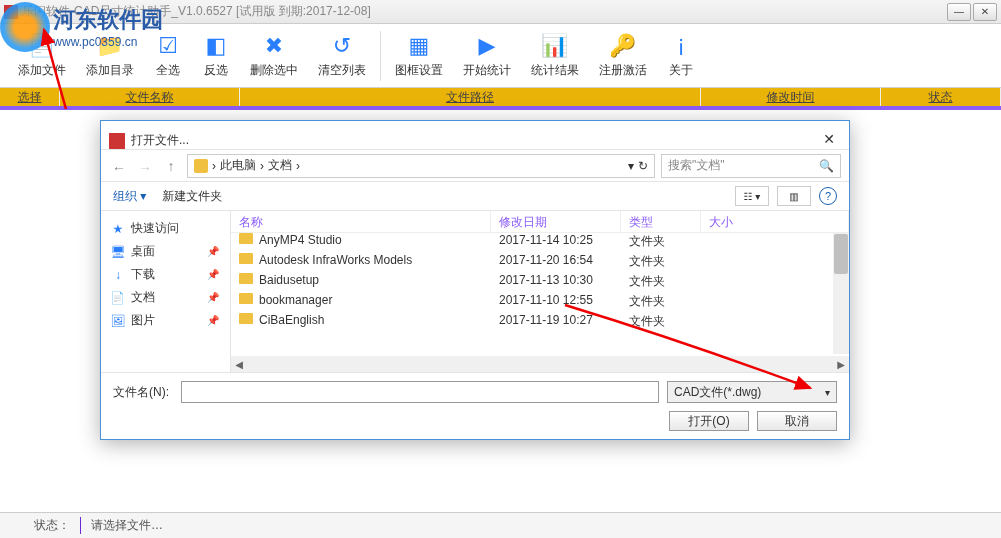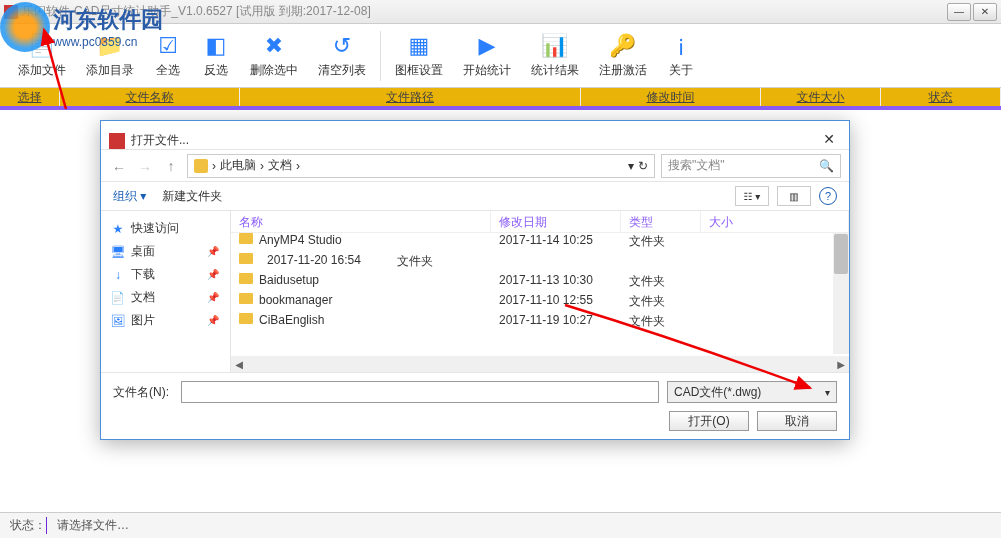--- a/index.html
+++ b/index.html
@@ -93,21 +93,21 @@
     .fn-type .chev { margin-left: auto; font-size: 10px; }
     .btn-row { display: flex; justify-content: flex-end; gap: 8px; }
     .dlg-btn { width: 80px; height: 20px; border: 1px solid #999; background: linear-gradient(#fff,#e8e8e8); font-size: 12px; cursor: pointer; display: flex; align-items: center; justify-content: center; }
     
     
     .arrow1 { position: absolute; top: 24px; left: 36px; z-index: 20; pointer-events: none; }
     .arrow2 { position: absolute; top: 300px; left: 560px; z-index: 20; pointer-events: none; }
     
     
     .statusbar { height: 26px; border-top: 1px solid #ccc; background: #f5f5f5; display: flex; align-items: center; padding: 0 10px; font-size: 12px; color: #555; gap: 4px; }
-    .statusbar .sect { border-right: 1px solid #6d28d9; margin-right: 6px; }
+    .statusbar .sect { border-right: 1px solid #6d28d9; padding-right: 10px; margin-right: 6px; margin-left: 24px; }
     .statusbar .right { margin-left: auto; display: flex; gap: 12px; }
     .statusbar a { color: #333; text-decoration: none; cursor: pointer; }
   </style>
 </head>
 <body>
 
 <div class="titlebar">
   <div class="app-icon"></div>
   <div class="title">乐闪软件-CAD尺寸统计助手_V1.0.6527 [试用版 到期:2017-12-08]</div>
   <div class="win-controls">
@@ -170,21 +170,20 @@
       <div class="tb-icon" style="font-size:22px;color:#2a7fff">ℹ</div>
       <div class="tb-label">关于</div>
     </div>
   </div>
 
 <div class="table-head">
   <div class="th sel">选择</div>
   <div class="th name">文件名称</div>
   <div class="th path">文件路径</div>
   <div class="th mtime">修改时间</div>
-  <div class="th size">文件大小</div>
   <div class="th state">状态</div>
 </div>
 
 <div class="body-area">
 
   <div class="dialog">
     <div class="dlg-title">
       <div class="app-icon"></div>
       <div class="t">打开文件...</div>
       <div class="dlg-close">✕</div>
@@ -258,20 +257,21 @@
         </div>
         <div class="file-list" id="file-list">
           <div class="file-row">
               <span class="folder-icon"></span>
               <span class="fname">AnyMP4 Studio</span>
               <span class="fdate">2017-11-14 10:25</span>
               <span class="ftype">文件夹</span>
             </div>
             <div class="file-row">
               <span class="folder-icon"></span>
+              <span class="fname">Autodesk InfraWorks Models</span>
               <span class="fdate">2017-11-20 16:54</span>
               <span class="ftype">文件夹</span>
             </div>
             <div class="file-row">
               <span class="folder-icon"></span>
               <span class="fname">Baidusetup</span>
               <span class="fdate">2017-11-13 10:30</span>
               <span class="ftype">文件夹</span>
             </div>
             <div class="file-row">

